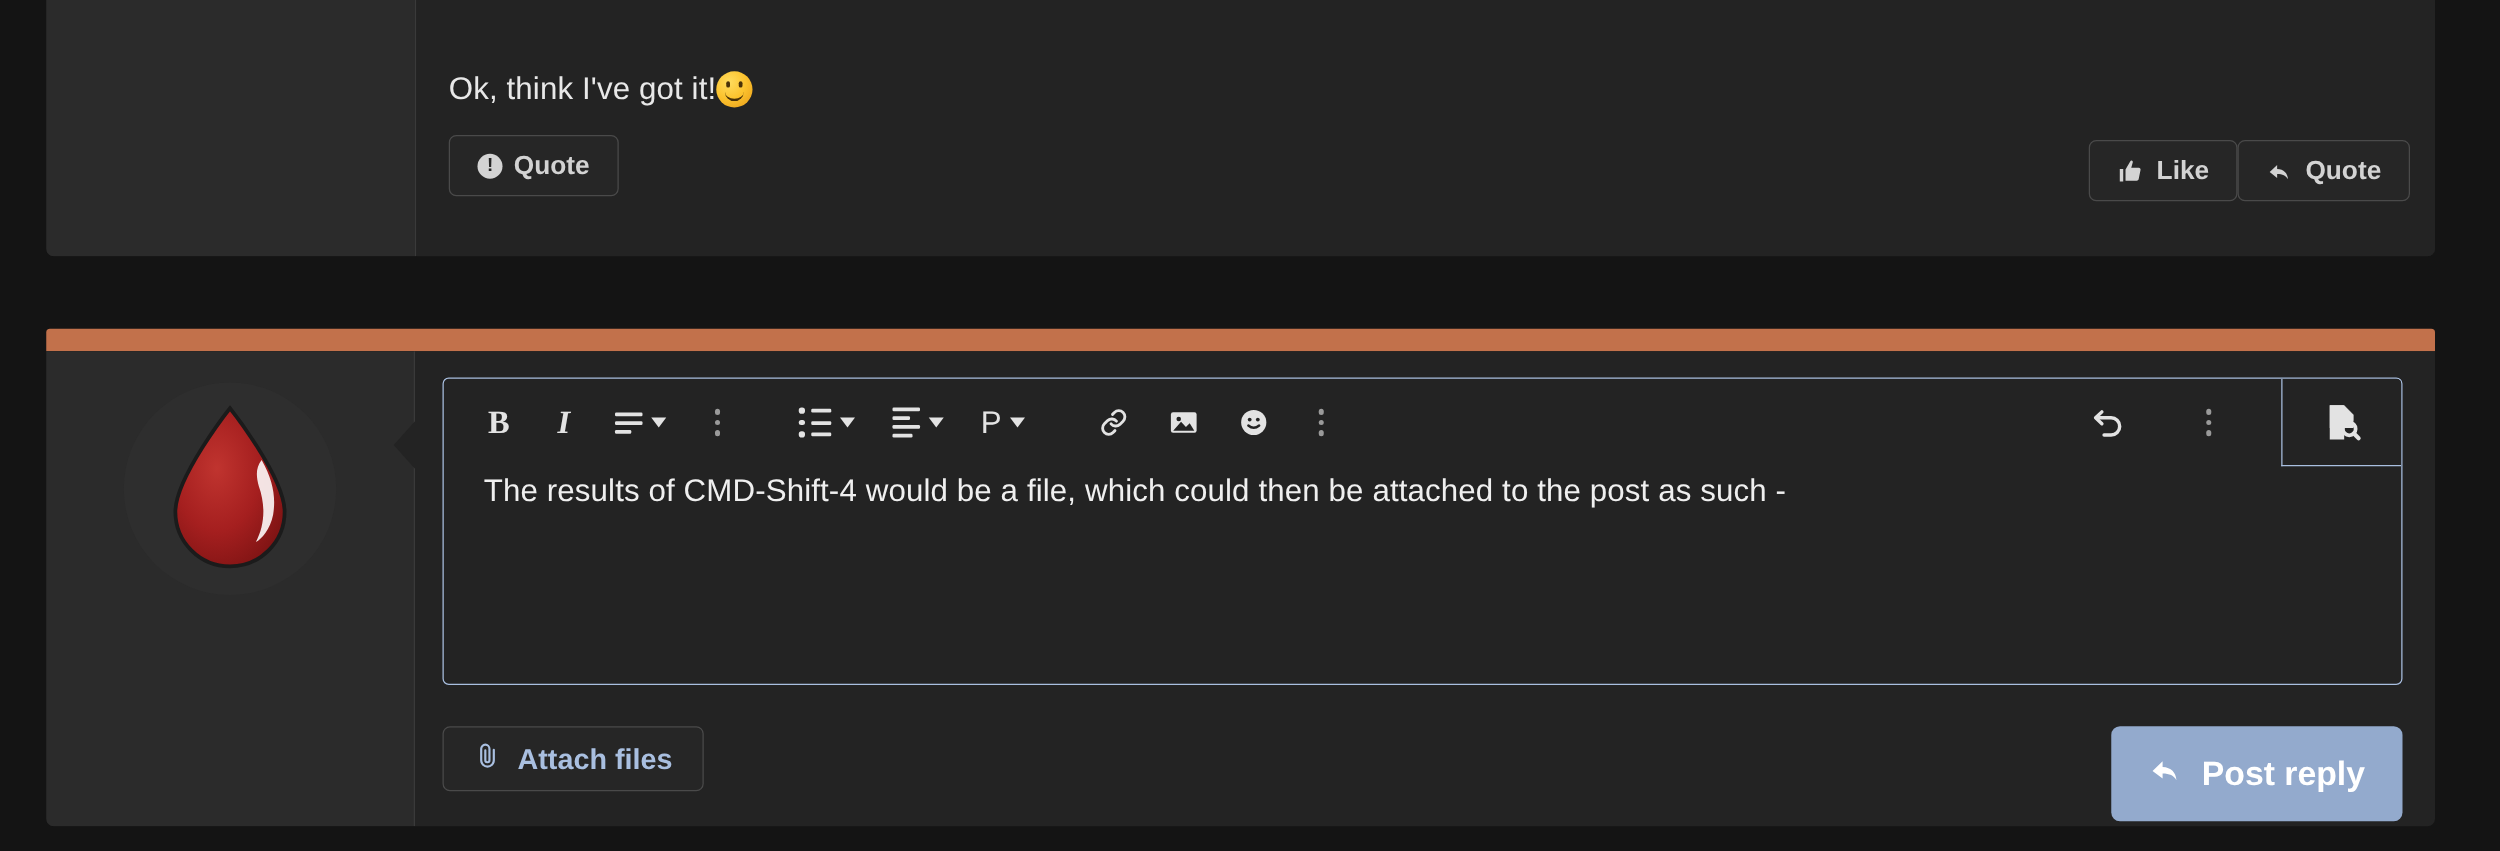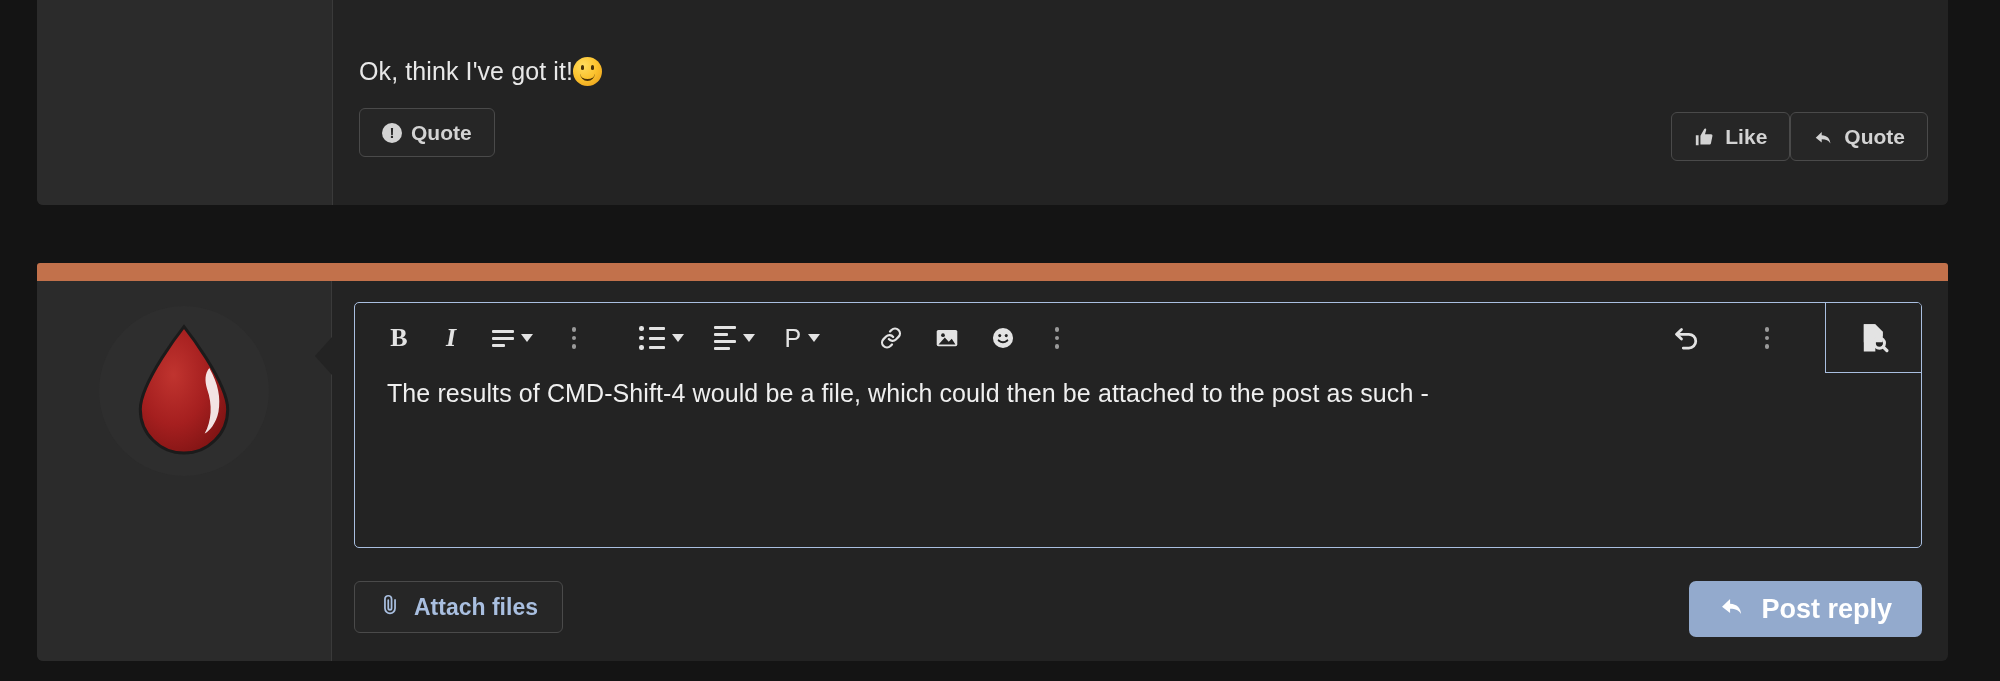--- a/index.html
+++ b/index.html
@@ -336,21 +336,21 @@
     font-size: 23px;
     font-weight: bold;
     font-family: "Liberation Sans", sans-serif;
     cursor: pointer;
     white-space: nowrap;
   }
   .btn-post {
     display: inline-flex;
     align-items: center;
     gap: 14px;
-    height: 56px;
+    height: 76px;
     padding: 0 30px;
     box-sizing: border-box;
     background: #93aacd;
     border: 0;
     border-radius: 7px;
     color: #ffffff;
     font-size: 27px;
     font-weight: bold;
     font-family: "Liberation Sans", sans-serif;
     cursor: pointer;

